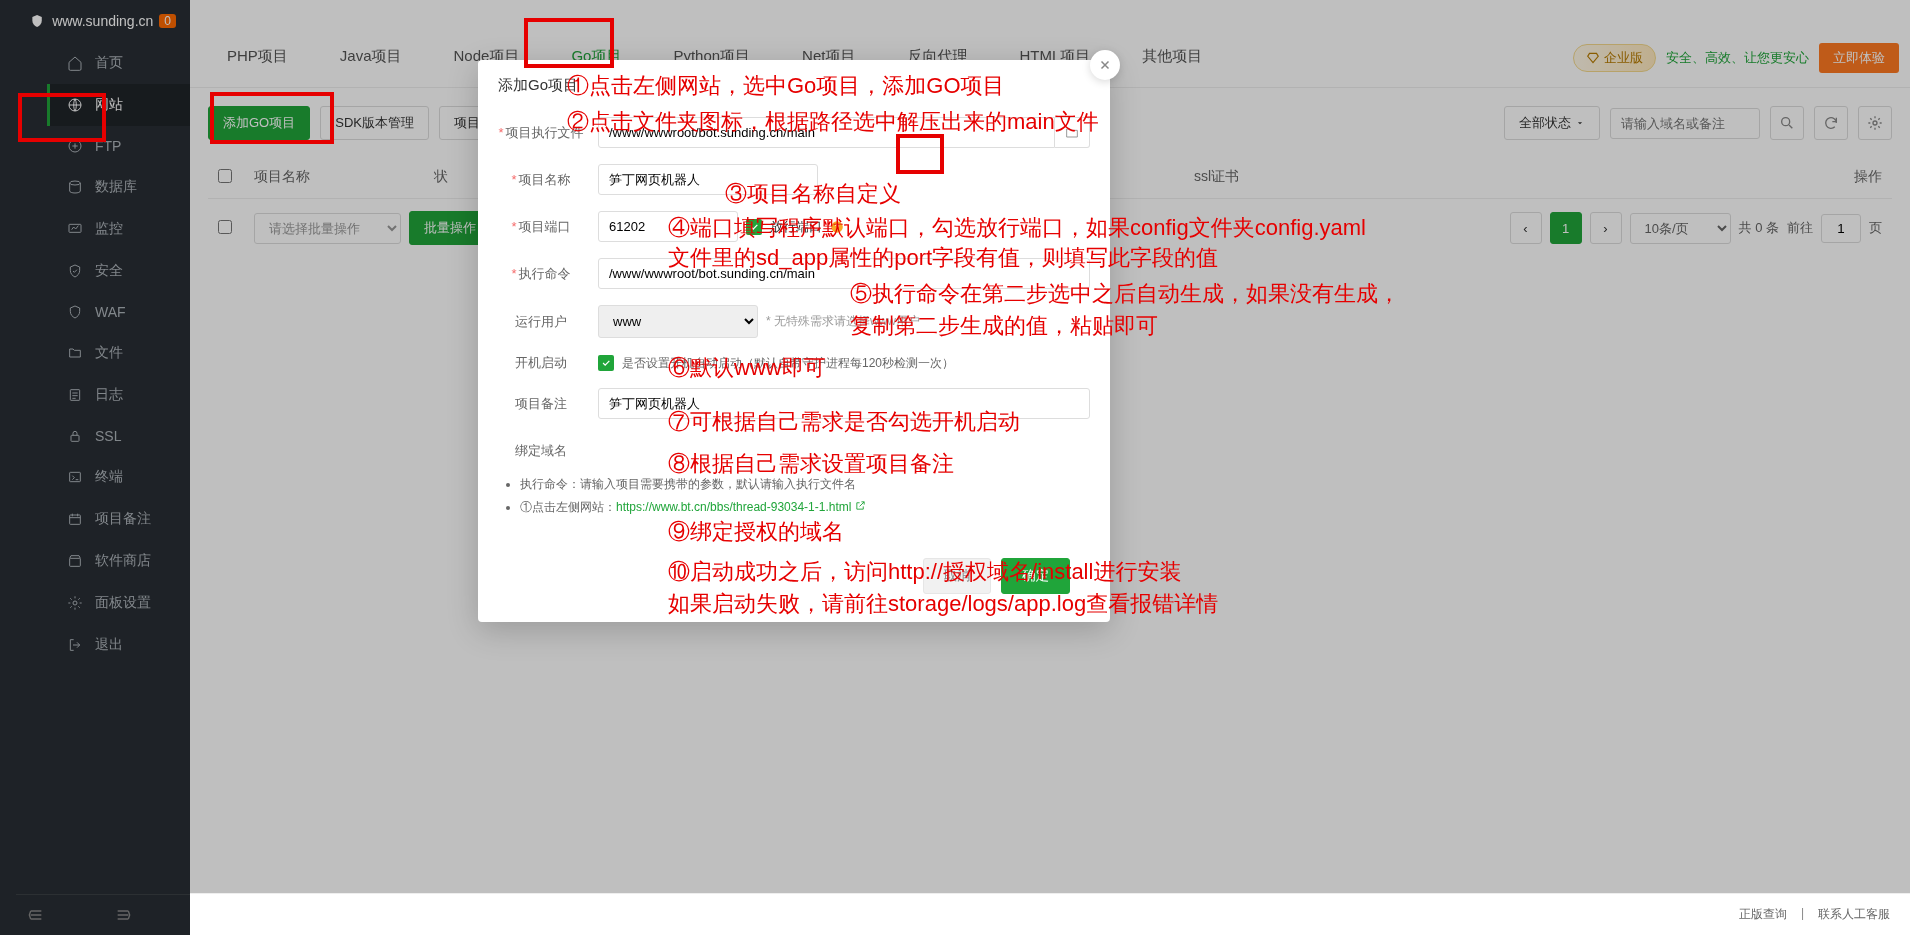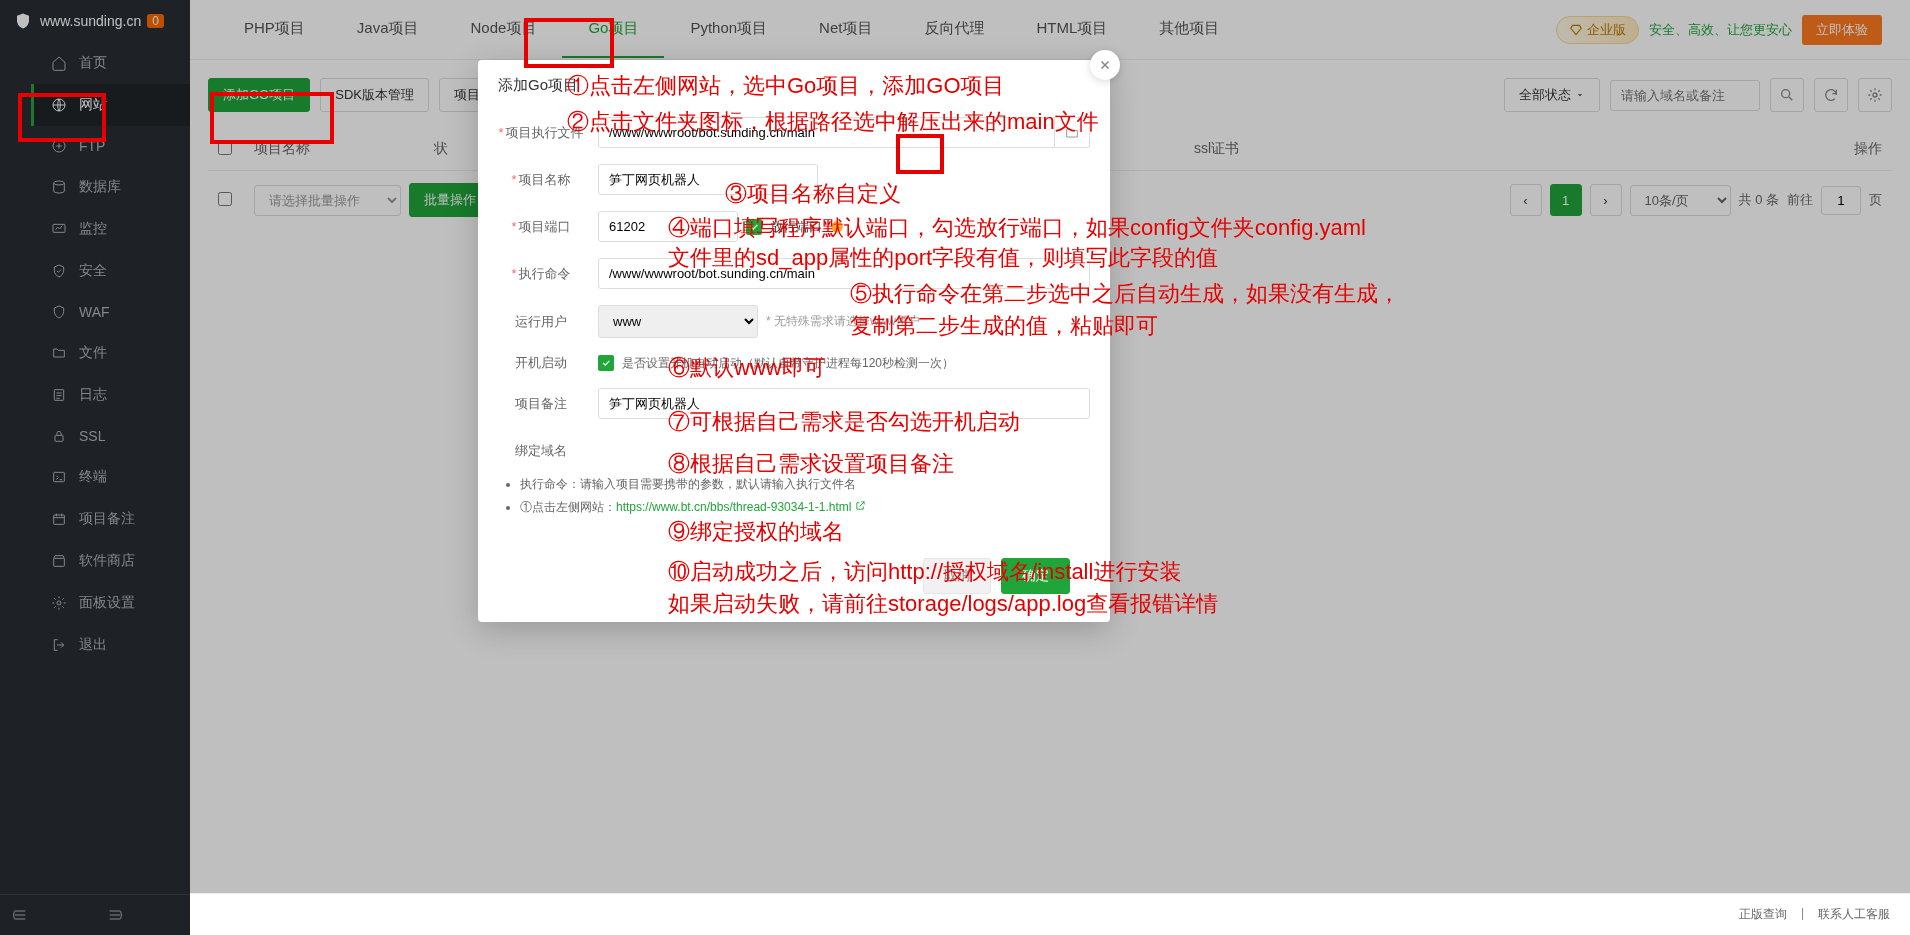--- a/index.html
+++ b/index.html
@@ -1,33 +1,33 @@
 <!DOCTYPE html>
 <html><head>
   <meta charset="utf-8">
   <style>
     * { box-sizing: border-box; margin: 0; padding: 0; }
     body { font-family: -apple-system, "Helvetica Neue", Arial, sans-serif; font-size: 13px; color: #333; background: #f4f4f4; overflow: hidden; }
     .app { display: flex; height: 935px; width: 1910px; position: relative; }
     
     
-    .sidebar { width: 190px; background: #292e34; color: #ccc; flex-shrink: 0; display: flex; flex-direction: column; }
+    .sidebar { width: 190px; background: #292e34; color: #ccc; flex-shrink: 0; display: flex; flex-direction: column; padding-left: 16px; }
     .sidebar-header { display: flex; align-items: center; padding: 12px 14px; color: #fff; font-size: 14px; }
     .sidebar-header .shield { width: 18px; height: 18px; margin-right: 8px; fill: #fff; }
     .sidebar-header .badge { background: #ff6a00; color: #fff; padding: 0 5px; border-radius: 3px; font-size: 12px; margin-left: 6px; }
     .sidebar-nav { flex: 1; margin-left: 31px; }
     .sidebar-item { display: flex; align-items: center; padding: 12px 20px; cursor: pointer; color: #adb4ba; font-size: 14px; }
     .sidebar-item.active { background: #1f2428; color: #fff; border-left: 3px solid #20a53a; padding-left: 17px; }
     .sidebar-item .icon { width: 16px; height: 16px; margin-right: 12px; }
     .sidebar-bottom { display: flex; border-top: 1px solid #3b4045; }
     .sidebar-bottom-btn { flex: 1; text-align: center; padding: 12px; color: #888; cursor: pointer; }
     
     
     .main { flex: 1; display: flex; flex-direction: column; background: #fff; }
-    .tabs-bar { display: flex; align-items: center; background: #fff; border-bottom: 1px solid #eee; padding: 0 28px; height: 60px; }
+    .tabs-bar { display: flex; align-items: center; background: #fff; border-bottom: 1px solid #eee; padding: 0 11px; height: 60px; margin-top: 28px; }
     .tab-item { padding: 18px 26px; font-size: 15px; color: #555; cursor: pointer; border-bottom: 2px solid transparent; }
     .tab-item.active { color: #20a53a; border-bottom-color: #20a53a; }
     .tabs-right { margin-left: auto; display: flex; align-items: center; gap: 10px; font-size: 13px; }
     .badge-ent { background: linear-gradient(90deg,#fff8e8,#ffe9be); color: #b77b00; padding: 4px 12px; border-radius: 14px; display: flex; align-items: center; gap: 4px; border: 1px solid #f4d98c; }
     .slogan { color: #20a53a; }
     .btn-orange { background: #ff7a22; color: #fff; padding: 6px 14px; border-radius: 3px; cursor: pointer; }
     
     .content { padding: 18px; background: #fff; }
     .toolbar { display: flex; align-items: center; gap: 10px; margin-bottom: 16px; }
     .btn { padding: 7px 14px; border-radius: 3px; cursor: pointer; border: 1px solid #ddd; background: #fff; font-size: 13px; display: inline-flex; align-items: center; }

